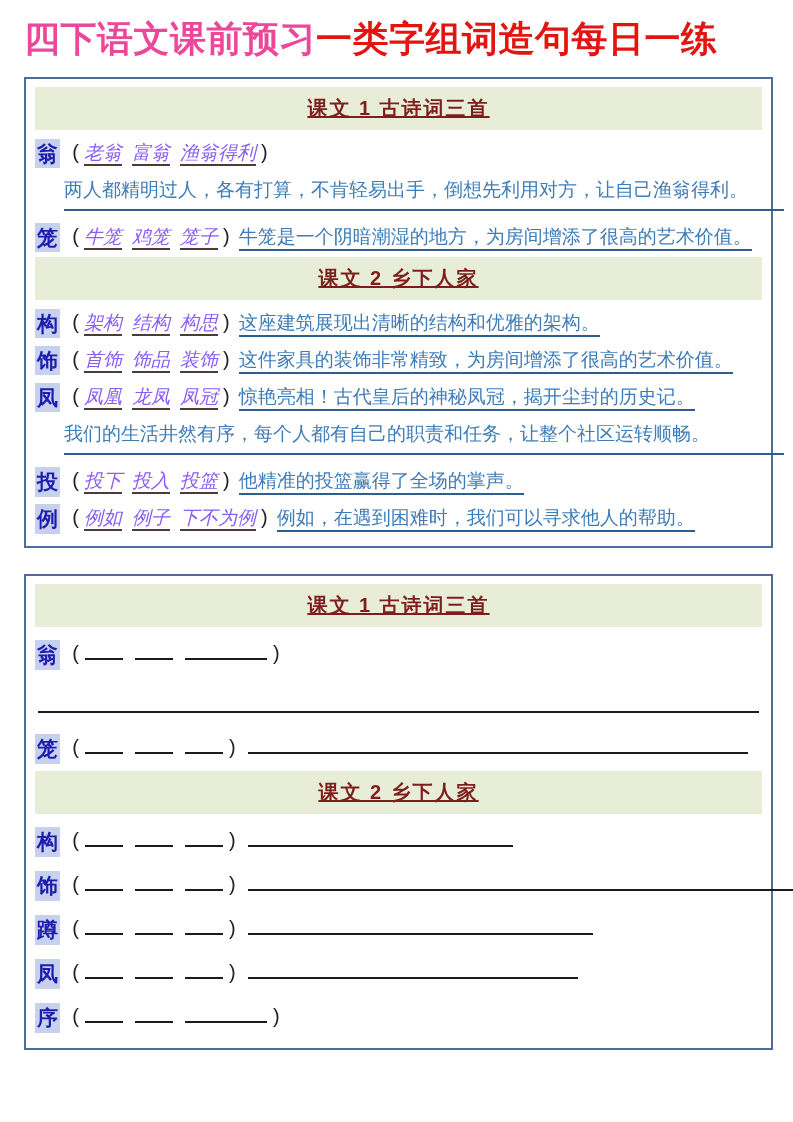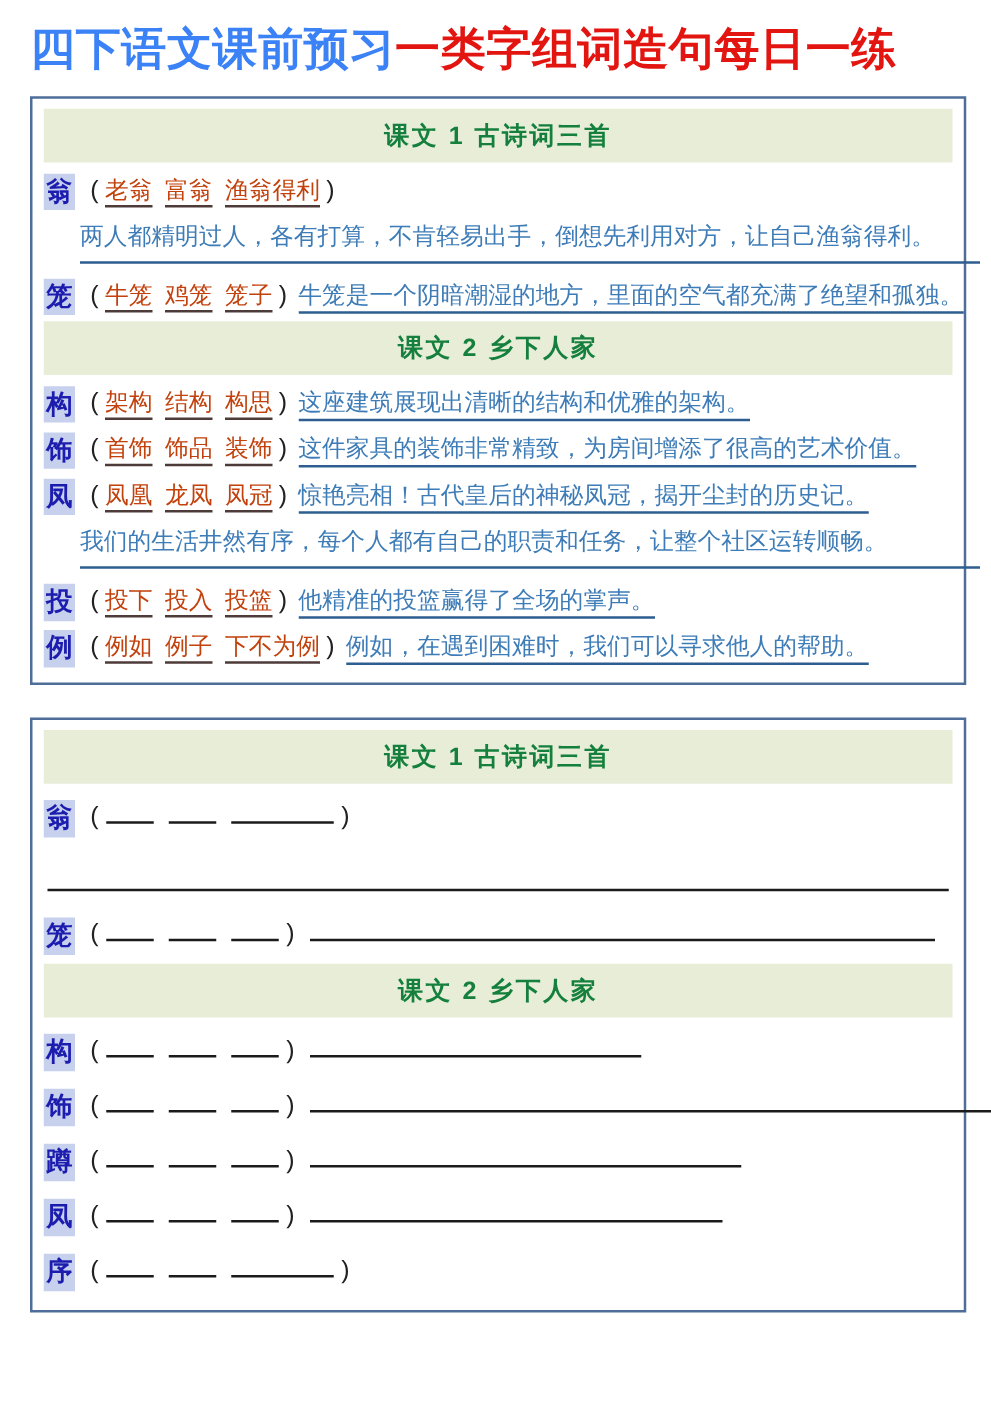--- a/index.html
+++ b/index.html
@@ -5,40 +5,41 @@
   html,body{margin:0;padding:0;background:#ffffff;}
   body{
     width:793px;height:1122px;overflow:hidden;
     font-family:"Liberation Sans", sans-serif;
     -webkit-font-smoothing:antialiased;
   }
   .page{padding:16px 20px 0 24px;}
 
   
   .title{white-space:nowrap;font-weight:bold;font-size:36px;line-height:1.25;letter-spacing:.5px;}
-  .t-black{color:#3b82f6;}
+  .t-black{color:#ec4899;}
   .t-red{color:#e31511;font-family:Liberation Mono, monospace;font-weight:bold;}
 
   
   .box{border:2px solid #4e6e99;margin-top:13px;padding:6px 9px 10px;background:#fff;}
   .sec-header{
-    background:#e8edd8;color:#15803d;text-align:center;
+    background:#e8edd8;color:#7f1d1d;text-align:center;
     font-weight:bold;font-size:20px;padding:8px 0;margin:2px 0 4px;
     letter-spacing:2px;
+    text-decoration:underline;
   }
 
   
   .row{line-height:1.75;font-size:19px;padding:1px 0;white-space:nowrap;}
   .lead{
     display:inline-block;color:#1c1cae;background:#c7d1ee;
     font-weight:bold;font-size:21px;line-height:1.3;
     padding:1px 2px;margin-right:7px;vertical-align:-2px;
   }
   .paren{color:#222;font-size:20px;}
-  .word{color:#c2410c;border-bottom:2px solid #4c3b38;margin:0 5px;padding-bottom:1px;}
+  .word{color:#8b5cf6;border-bottom:2px solid #4c3b38;margin:0 5px;padding-bottom:1px;font-style:italic;}
   .sentence{color:#3e7cb7;border-bottom:2px solid #2e5e90;padding-bottom:2px;margin-left:29px;}
   .inline-sent{margin-left:9px;}
   .sent-row{line-height:1.8;font-size:19px;padding:2px 0 7px;}
   .sent-row .sentence{display:inline-block;width:99%;}
   .gap{}
 
   
   .p-row{line-height:2.0;font-size:19px;padding:2px 0;white-space:nowrap;}
   .blank{display:inline-block;width:38px;border-bottom:2px solid #1b1b1b;margin:0 6px;}
   .blank.wide{width:82px;}
@@ -63,21 +64,21 @@
     <div class="row">
       <span class="lead">翁</span>
       <span class="paren">(</span><span class="word">老翁</span><span class="word">富翁</span><span class="word">渔翁得利</span><span class="paren">)</span>
     </div>
     <div class="sent-row">
       <span class="sentence">两人都精明过人，各有打算，不肯轻易出手，倒想先利用对方，让自己渔翁得利。</span>
     </div>
 
     <div class="row">
       <span class="lead">笼</span>
-      <span class="paren">(</span><span class="word">牛笼</span><span class="word">鸡笼</span><span class="word">笼子</span><span class="paren">)</span><span class="sentence inline-sent">牛笼是一个阴暗潮湿的地方，里面的空气都充满了绝望和孤独。</span>
+      <span class="paren">(</span><span class="word">牛笼</span><span class="word">鸡笼</span><span class="word">笼子</span><span class="paren">)</span><span class="sentence inline-sent">牛笼是一个阴暗潮湿的地方，为房间增添了很高的艺术价值。</span>
     </div>
 
     <div class="sec-header">课文 2 乡下人家</div>
 
     <div class="row">
       <span class="lead">构</span>
       <span class="paren">(</span><span class="word">架构</span><span class="word">结构</span><span class="word">构思</span><span class="paren">)</span><span class="sentence inline-sent">这座建筑展现出清晰的结构和优雅的架构。</span>
     </div>
 
     <div class="row">

